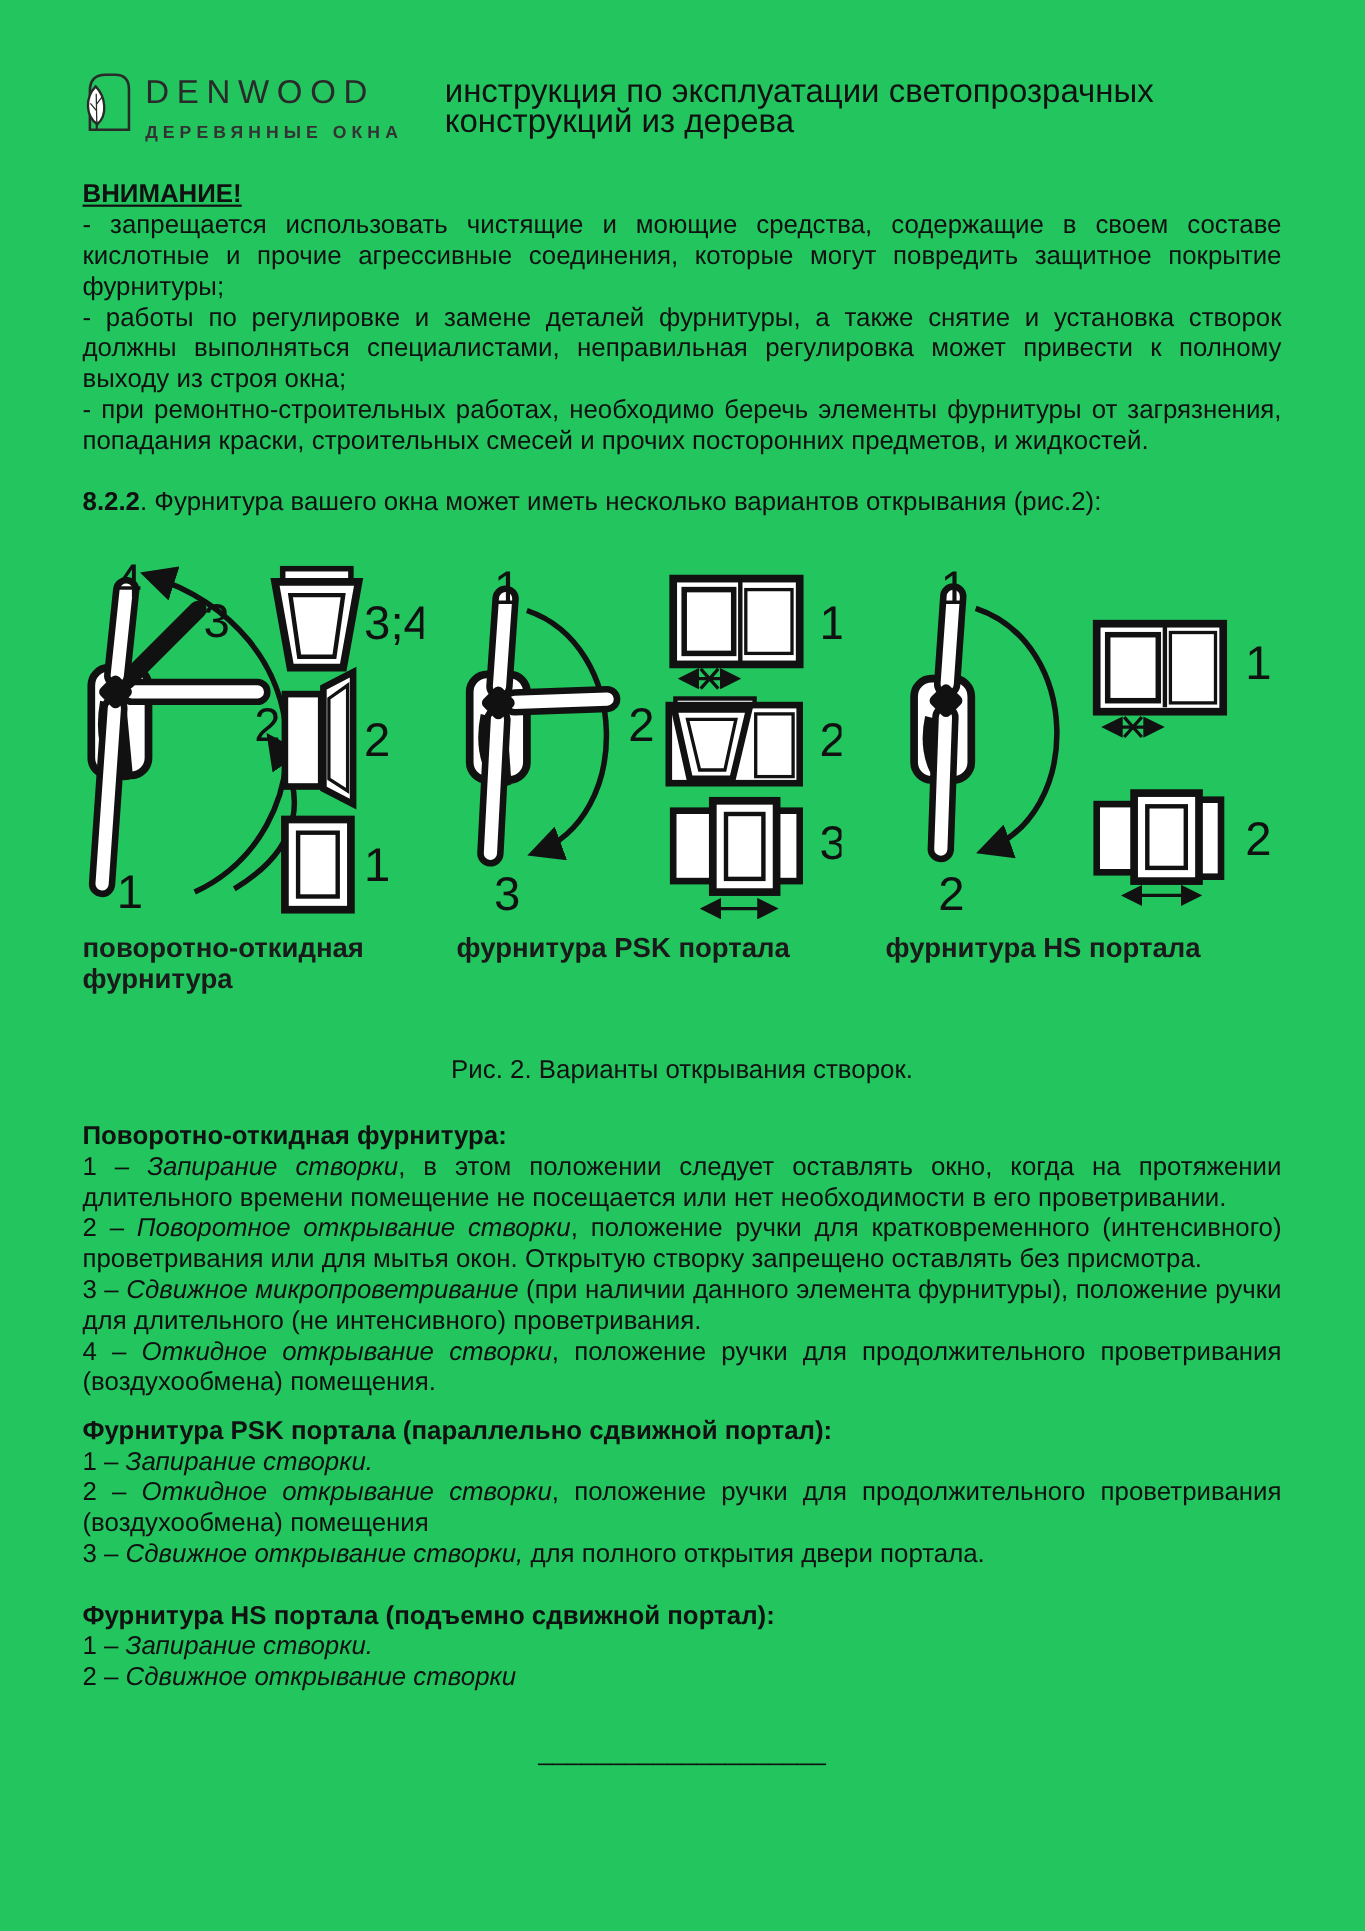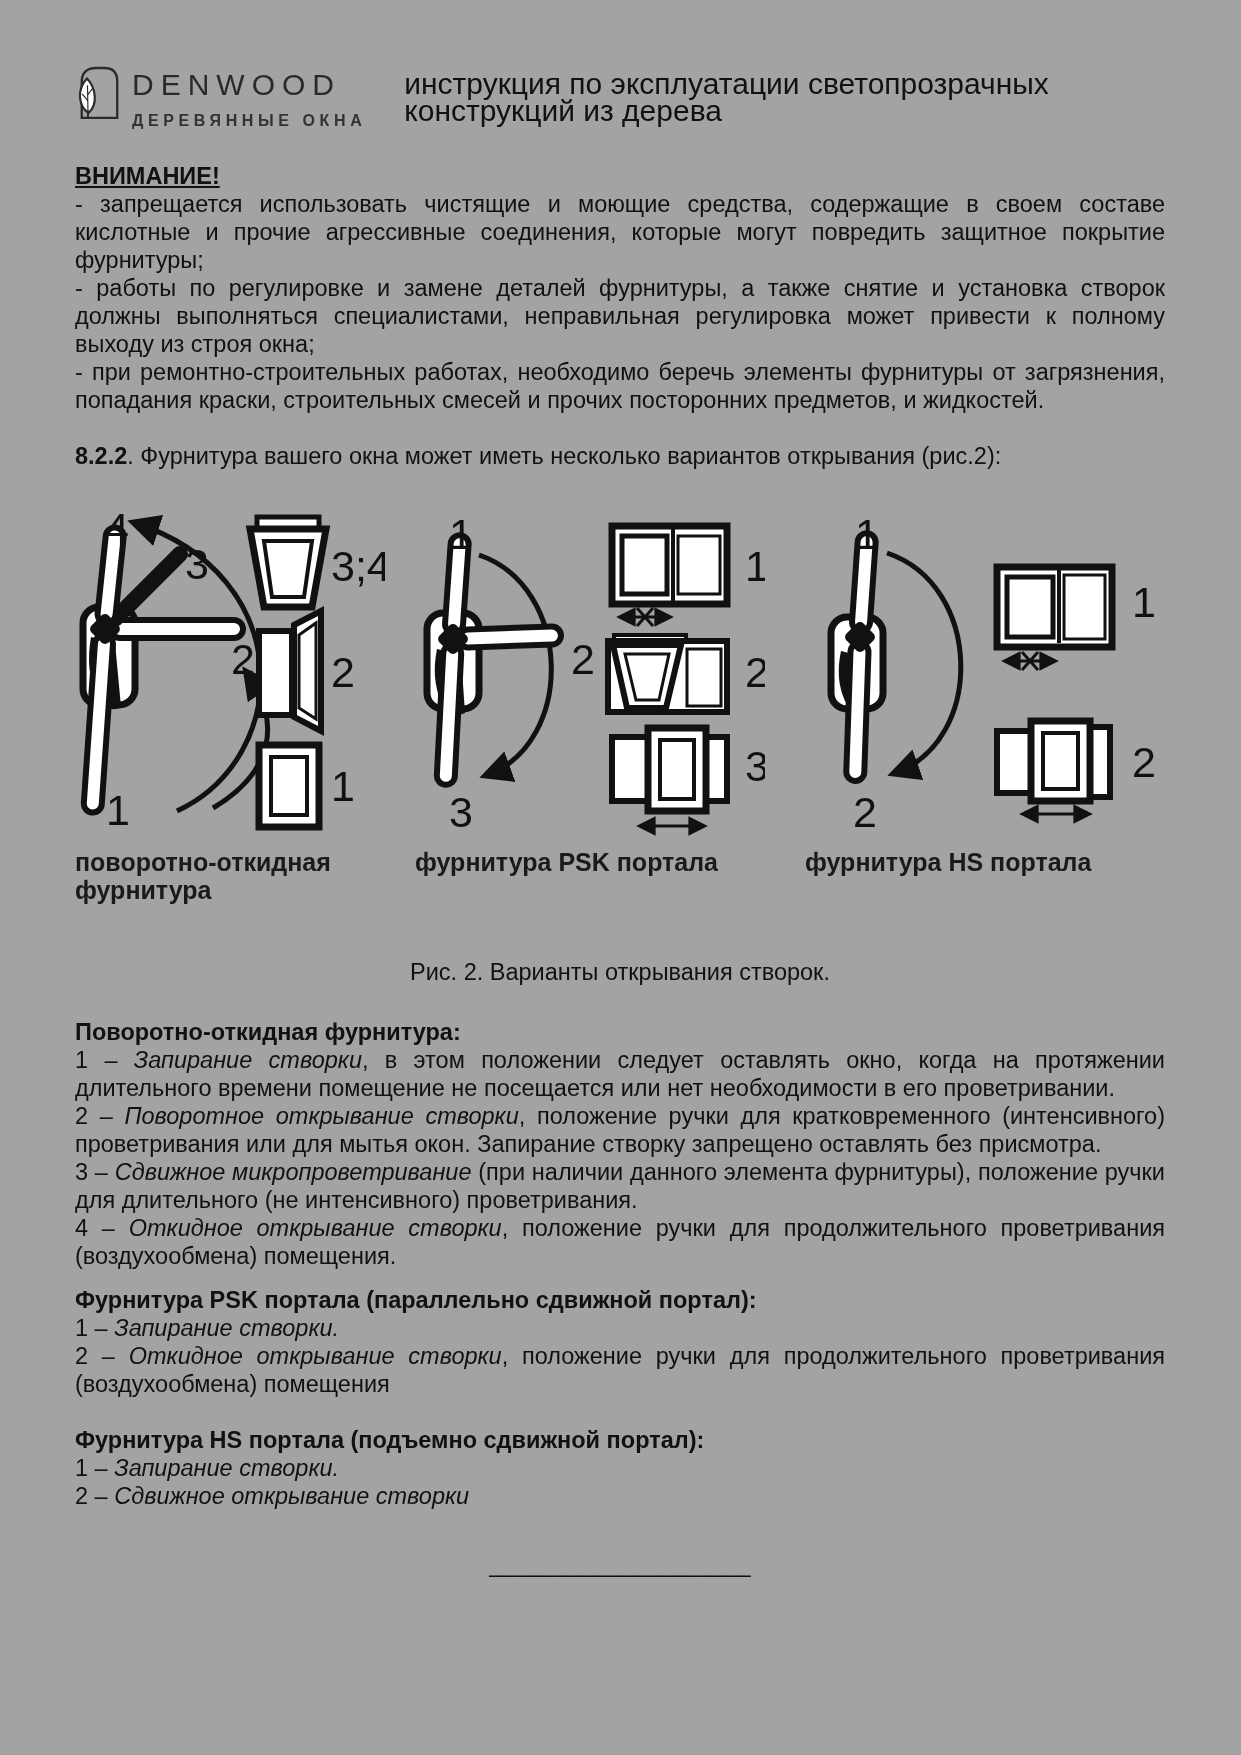--- a/index.html
+++ b/index.html
@@ -1,21 +1,21 @@
 <!DOCTYPE html>
 <html lang="ru"><head>
 <meta charset="utf-8">
 <style>
   html,body{margin:0;padding:0;background:#fff;}
   .page{
     position:relative;
     width:1241px;height:1755px;
     box-sizing:border-box;
     padding:62px 76px 0 75px;
-    background:#a3a3a3;
+    background:#22c55e;
     font-family:"Liberation Sans","DejaVu Sans",sans-serif;
     font-size:23.5px;
     line-height:28px;
     color:#111;
     overflow:hidden;
   }
   
   .header{display:flex;align-items:flex-start;height:74px;}
   .logo{display:flex;align-items:flex-start;}
   .logo-icon{width:48px;height:60px;flex:0 0 auto;}
@@ -251,27 +251,28 @@
       <div class="panel-caption">
         <div>фурнитура HS портала</div>
       </div>
     </div>
   </div>
 
   <div class="fig-caption">Рис. 2. Варианты открывания створок.</div>
 
   <div class="section-heading sh-1">Поворотно-откидная фурнитура:</div>
   <p class="item"><span>1 – </span><span class="i">Запирание створки</span><span>, в этом положении следует оставлять окно, когда на протяжении длительного времени помещение не посещается или нет необходимости в его проветривании.</span></p>
-  <p class="item"><span>2 – </span><span class="i">Поворотное открывание створки</span><span>, положение ручки для кратковременного (интенсивного) проветривания или для мытья окон. Запирание створку запрещено оставлять без присмотра.</span></p>
+  <p class="item"><span>2 – </span><span class="i">Поворотное открывание створки</span><span>, положение ручки для кратковременного (интенсивного) проветривания или для мытья окон. Открытую створку запрещено оставлять без присмотра.</span></p>
   <p class="item"><span>3 – </span><span class="i">Сдвижное микропроветривание</span><span> (при наличии данного элемента фурнитуры), положение ручки для длительного (не интенсивного) проветривания.</span></p>
   <p class="item"><span>4 – </span><span class="i">Откидное открывание створки</span><span>, положение ручки для продолжительного проветривания (воздухообмена) помещения.</span></p>
 
   <div class="section-heading sh-2">Фурнитура PSK портала (параллельно сдвижной портал):</div>
   <p class="item"><span>1 – </span><span class="i">Запирание створки.</span><span></span></p>
   <p class="item"><span>2 – </span><span class="i">Откидное открывание створки</span><span>, положение ручки для продолжительного проветривания (воздухообмена) помещения</span></p>
+  <p class="item"><span>3 – </span><span class="i">Сдвижное открывание створки,</span><span> для полного открытия двери портала.</span></p>
 
   <div class="section-heading sh-3">Фурнитура HS портала (подъемно сдвижной портал):</div>
   <p class="item"><span>1 – </span><span class="i">Запирание створки.</span><span></span></p>
   <p class="item"><span>2 – </span><span class="i">Сдвижное открывание створки</span><span></span></p>
 
   <div class="footer">
     <div class="footer-rule">____________________</div>
   </div>
 
 </div>

